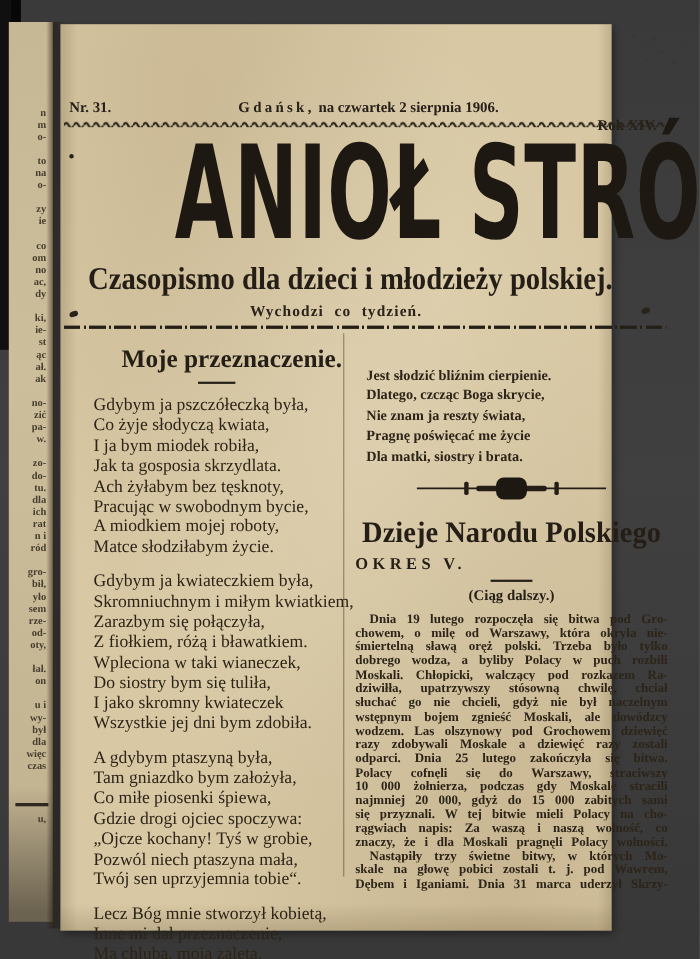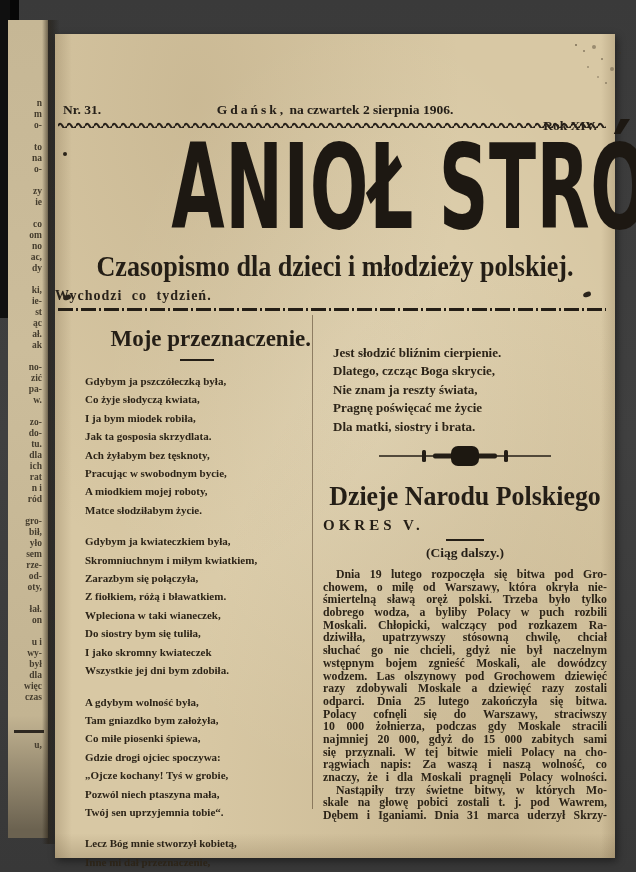--- a/index.html
+++ b/index.html
@@ -12,21 +12,21 @@
   
   .adjacent-page{position:absolute;left:8px;top:20px;width:40px;height:818px;
                  background:linear-gradient(180deg,#c6b795 0,#ccbd9b 40%,#c3b492 85%,#6b6250 99%);}
   .fragments{position:absolute;left:0;top:78px;width:34px;text-align:right;
              font-size:9.5px;font-weight:bold;line-height:11px;color:#453d2e;}
   .frag-rule{position:absolute;right:4px;top:710px;width:30px;height:3px;background:#2e2820;}
   .frag-last{position:absolute;right:6px;top:720px;font-size:9.5px;font-weight:bold;color:#453d2e;}
   .fold-shadow{position:absolute;left:42px;top:20px;width:18px;height:824px;
                background:linear-gradient(90deg,rgba(30,22,12,0) 0,rgba(35,27,16,.55) 35%,rgba(25,20,12,.35) 60%,rgba(0,0,0,0) 100%);}
   
-  .page{position:absolute;left:55px;top:34px;width:560px;height:824px;color:#262019;
+  .page{position:absolute;left:55px;top:22px;width:501px;height:824px;color:#262019;
         background:
           linear-gradient(90deg,rgba(95,75,45,.22) 0,rgba(0,0,0,0) 3%),
           linear-gradient(270deg,rgba(95,75,45,.20) 0,rgba(0,0,0,0) 2.5%),
           linear-gradient(0deg,rgba(95,75,45,.22) 0,rgba(0,0,0,0) 3%),
           radial-gradient(ellipse at 25% 8%,rgba(120,95,55,.14),rgba(0,0,0,0) 45%),
           radial-gradient(ellipse at 80% 95%,rgba(120,95,55,.16),rgba(0,0,0,0) 50%),
           radial-gradient(ellipse at 55% 45%,rgba(255,250,232,.22),rgba(0,0,0,0) 60%),
           #d8c8a4;
         box-shadow:2px 3px 8px rgba(0,0,0,.45);}
   .speckles{position:absolute;left:520px;top:10px;width:2px;height:2px;background:rgba(60,50,35,.6);border-radius:50%;
@@ -40,32 +40,32 @@
   .dateline{position:absolute;left:0;right:0;top:0;text-align:center;}
   .place{letter-spacing:3px;text-align:right;}
   .volume{position:absolute;right:14px;top:0;margin-top:16px;}
   .wavy{position:absolute;left:3px;top:87px;}
   
   .masthead-title{position:absolute;left:0;top:98px;width:100%;text-align:center;white-space:nowrap;
       font-family:"DejaVu Sans", sans-serif;font-weight:bold;font-size:118px;line-height:110px;
       color:#1d1812;transform:scaleX(.585);transform-origin:50% 0;letter-spacing:1px;}
   .subtitle{position:absolute;left:0;top:216px;width:100%;text-align:center;white-space:nowrap;
       font-size:29px;font-weight:bold;color:#241e16;transform:scaleX(.9);transform-origin:50% 0;}
-  .frequency{position:absolute;left:0;top:254px;width:100%;
+  .frequency{position:absolute;left:0;top:254px;width:100%;text-align:center;
       font-size:14px;font-weight:bold;letter-spacing:1px;word-spacing:5px;color:#2a231b;}
   .bead{position:absolute;width:8px;height:5px;border-radius:60% 40% 50% 50%;background:#2a231b;transform:rotate(-18deg);}
   .dashdot{position:absolute;left:3px;top:274px;width:548px;height:3px;
       background:repeating-linear-gradient(90deg,#241e16 0 15px,rgba(0,0,0,0) 15px 18px,#241e16 18px 20px,rgba(0,0,0,0) 20px 23px);}
   
   .col-rule{position:absolute;left:257px;top:281px;width:1px;height:494px;background:rgba(80,62,40,.55);}
   .left-col{position:absolute;left:28px;top:286px;width:228px;}
   .right-col{position:absolute;left:268px;top:286px;width:284px;}
   .poem-title{margin:6px 0 0 0;text-align:right;font-size:23px;font-weight:bold;color:#241e16;}
   .poem-title-rule{width:34px;height:2px;background:#241e16;margin:7px auto 11px auto;}
-  .stanza{margin:0 12px 13px 2px;font-size:11px;font-weight:bold;line-height:18.4px;color:#2c2418;}
+  .stanza{margin:0 12px 13px 2px;font-size:16px;font-weight:normal;line-height:18.4px;color:#2c2418;}
   .stanza .gen-line{white-space:nowrap;}
   .poem-end{margin:24px 0 0 10px;font-size:13px;font-weight:bold;line-height:18.4px;color:#2c2418;}
   .ornament{display:block;margin:8px auto 0 auto;}
   .article-title{margin:13px 0 0 0;text-align:center;white-space:nowrap;font-size:27px;font-weight:bold;
       color:#241e16;transform:scaleX(.96);transform-origin:50% 0;}
   .okres{margin:5px 0 0 0;text-align:left;font-size:15px;font-weight:bold;letter-spacing:4px;color:#241e16;}
   .okres-rule{width:38px;height:2px;background:#241e16;margin:5px auto 4px auto;}
   .ciag{margin:2px 0 0 0;text-align:center;font-size:13.5px;font-weight:bold;color:#241e16;}
   .prose{margin:7px 0 0 0;font-size:11.8px;font-weight:bold;color:#2c2418;}
   .prose .para{margin:0;}
@@ -194,21 +194,21 @@
           <div class="gen-line">Gdybym ja kwiateczkiem była,</div>
           <div class="gen-line">Skromniuchnym i miłym kwiatkiem,</div>
           <div class="gen-line">Zarazbym się połączyła,</div>
           <div class="gen-line">Z fiołkiem, różą i bławatkiem.</div>
           <div class="gen-line">Wpleciona w taki wianeczek,</div>
           <div class="gen-line">Do siostry bym się tuliła,</div>
           <div class="gen-line">I jako skromny kwiateczek</div>
           <div class="gen-line">Wszystkie jej dni bym zdobiła.</div>
         </div>
       <div class="stanza">
-          <div class="gen-line">A gdybym wolność była,</div>
+          <div class="gen-line">A gdybym ptaszyną była,</div>
           <div class="gen-line">Tam gniazdko bym założyła,</div>
           <div class="gen-line">Co miłe piosenki śpiewa,</div>
           <div class="gen-line">Gdzie drogi ojciec spoczywa:</div>
           <div class="gen-line">„Ojcze kochany!  Tyś w grobie,</div>
           <div class="gen-line">Pozwól niech ptaszyna mała,</div>
           <div class="gen-line">Twój sen uprzyjemnia tobie“.</div>
         </div>
       <div class="stanza">
           <div class="gen-line">Lecz Bóg mnie stworzył kobietą,</div>
           <div class="gen-line">Inne mi dał przeznaczenie,</div>

